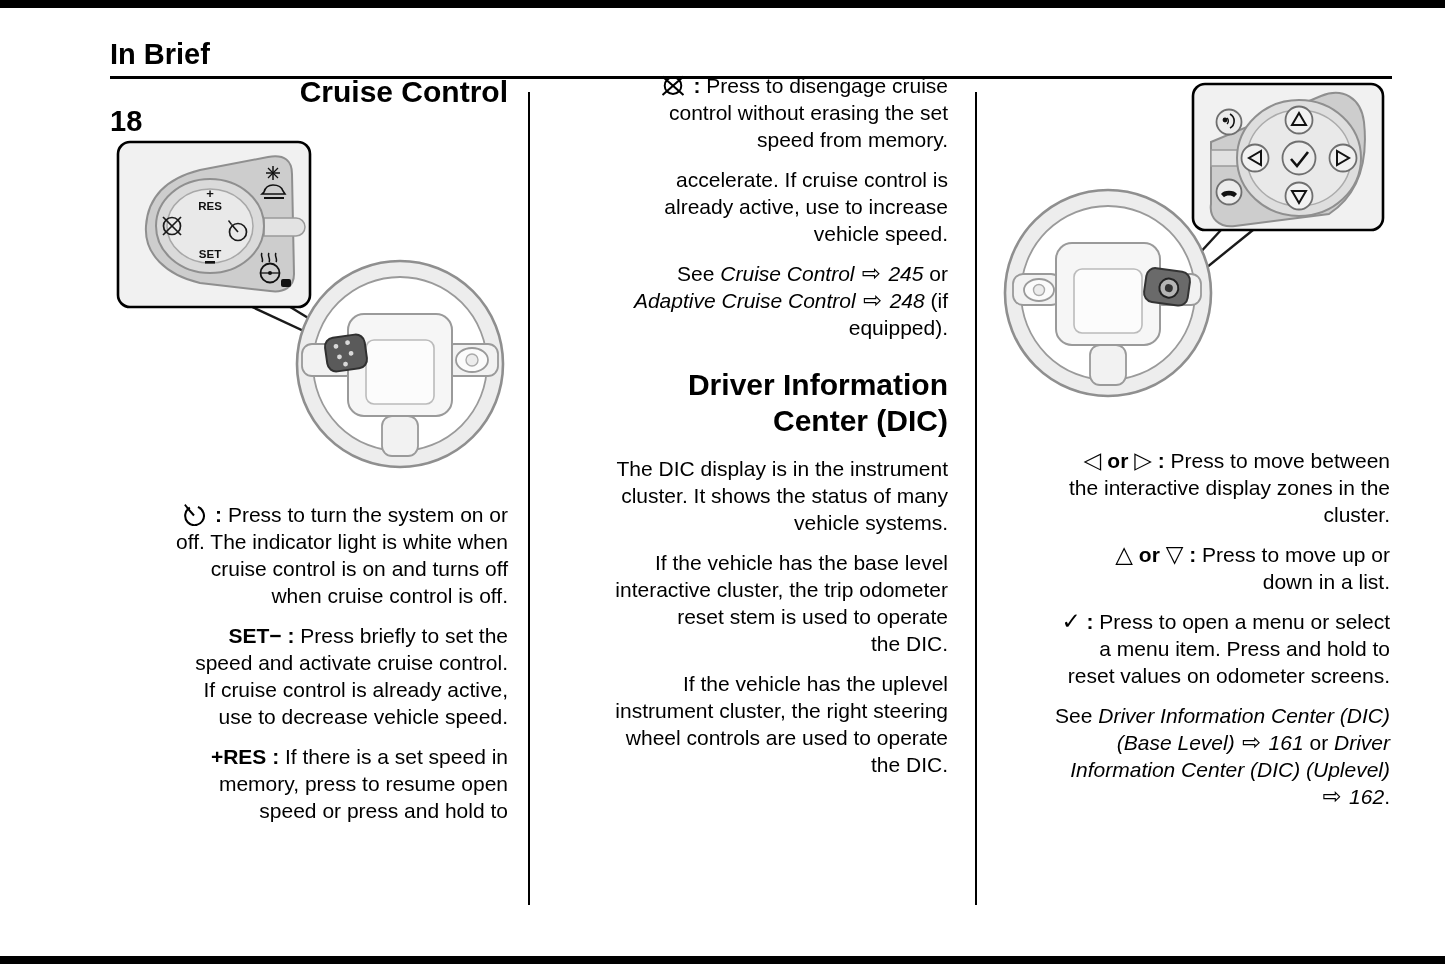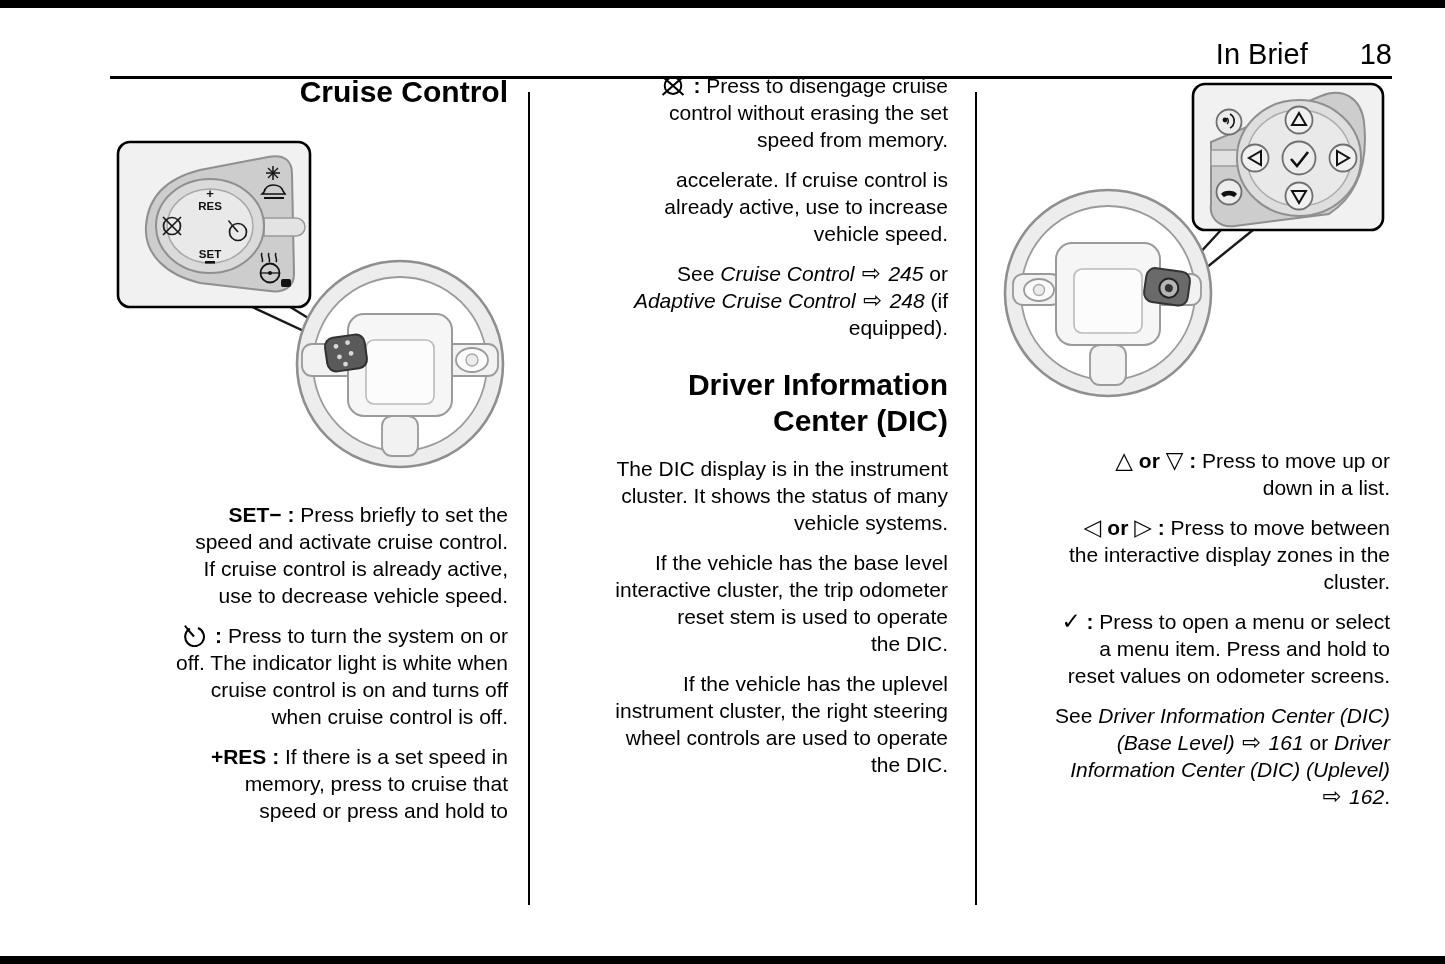--- a/index.html
+++ b/index.html
@@ -2,22 +2,22 @@
 <html><head>
 <meta charset="utf-8">
 <style>
   html,body{margin:0;padding:0;background:#fff;}
   .page{position:relative;width:1445px;height:964px;background:#ffffff;overflow:hidden;
         font-family:"Liberation Sans",sans-serif;color:#000;}
   .edgebar{position:absolute;left:0;width:1445px;height:8px;background:#000;}
   #topbar{top:0;} #bottombar{bottom:0;}
 
   .header-row{position:absolute;top:38px;left:110px;width:1282px;display:flex;
-              justify-content:flex-end;align-items:baseline;gap:52px;
-              font-weight:normal;font-size:29px;}
+              justify-content:flex-end;align-items:baseline;gap:34px;
+              font-weight:bold;font-size:29px;flex-direction:column;}
   .header-rule{position:absolute;top:76px;left:110px;width:1282px;height:3px;background:#000;}
 
   .vrule{position:absolute;top:92px;height:813px;width:2px;background:#000;}
   #vrule1{left:528px;} #vrule2{left:975px;}
 
   .col{position:absolute;top:72px;text-align:right;}
   #col1{left:110px;width:398px;}
   #col2{left:553px;width:395px;}
   #col3{left:997px;width:393px;}
 
@@ -131,32 +131,32 @@
             <path d="M152,128 c2,-3 -2,-6 0,-9" fill="none" stroke="#111" stroke-width="1.5"></path>
             <path d="M159,128 c2,-3 -2,-6 0,-9" fill="none" stroke="#111" stroke-width="1.5"></path>
             <path d="M166,128 c2,-3 -2,-6 0,-9" fill="none" stroke="#111" stroke-width="1.5"></path>
             <rect x="171" y="145" width="10" height="8" rx="2" fill="#111"></rect>
           </g>
         </g>
       </svg>
     </figure>
 
     <div class="paras">
-        <p class="para"><span class="rb">SET− : </span><span class="rn">Press briefly to set the
-speed and activate cruise control.
-If cruise control is already active,
-use to decrease vehicle speed.</span></p>
         <p class="para"><svg class="tx-icon" viewBox="0 0 26 22">
             <use href="#cruise-on-off-icon"></use>
           </svg><span class="rb"> : </span><span class="rn">Press to turn the system on or
 off. The indicator light is white when
 cruise control is on and turns off
 when cruise control is off.</span></p>
+        <p class="para"><span class="rb">SET− : </span><span class="rn">Press briefly to set the
+speed and activate cruise control.
+If cruise control is already active,
+use to decrease vehicle speed.</span></p>
         <p class="para"><span class="rb">+RES : </span><span class="rn">If there is a set speed in
-memory, press to cruise that
+memory, press to resume open
 speed or press and hold to</span></p>
       </div>
   </section>
 
   <div id="vrule1" class="vrule"></div>
 
   <section class="col" id="col2">
     <div class="paras">
         <p class="para"><svg class="tx-icon" viewBox="0 0 26 22">
             <use href="#cruise-cancel-icon"></use>
@@ -236,25 +236,25 @@
             <path d="M233,36 a8,8 0 0 1 0,14" fill="none" stroke="#111" stroke-width="1.6"></path>
             <path d="M230,40 a4,4 0 0 1 0,6" fill="none" stroke="#111" stroke-width="1.4"></path>
           </g>
           <circle cx="232" cy="114" r="12.5" fill="#ececec" stroke="#6f6f6f" stroke-width="1.8"></circle>
           <path d="M224,116 c2,-4.5 14,-4.5 16,0 l-3,3.2 c-2,-2.2 -8,-2.2 -10,0 Z" fill="#111"></path>
         </g>
       </svg>
     </figure>
 
     <div class="paras">
-        <p class="para"><span class="rs">△</span><span class="rb"> or </span><span class="rs">▽</span><span class="rb"> : </span><span class="rn">Press to move up or
-down in a list.</span></p>
         <p class="para"><span class="rs">◁</span><span class="rb"> or </span><span class="rs">▷</span><span class="rb"> : </span><span class="rn">Press to move between
 the interactive display zones in the
 cluster.</span></p>
+        <p class="para"><span class="rs">△</span><span class="rb"> or </span><span class="rs">▽</span><span class="rb"> : </span><span class="rn">Press to move up or
+down in a list.</span></p>
         <p class="para"><span class="rs">✓</span><span class="rb"> : </span><span class="rn">Press to open a menu or select
 a menu item. Press and hold to
 reset values on odometer screens.</span></p>
         <p class="para"><span class="rn">See </span><span class="ri">Driver Information Center (DIC)
 (Base Level)</span><span class="rs"> ⇨ </span><span class="ri">161</span><span class="rn"> or </span><span class="ri">Driver</span><br><span class="ri">Information Center (DIC) (Uplevel)</span><br><span class="rs">⇨ </span><span class="ri">162</span><span class="rn">.</span></p>
       </div>
   </section>
 
   <div id="bottombar" class="edgebar"></div>
 </div>

